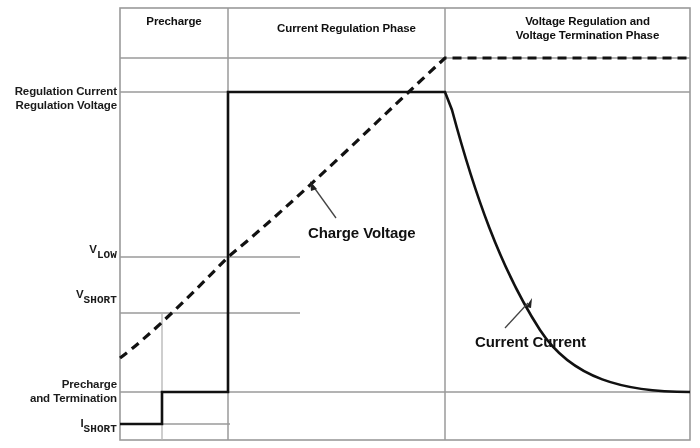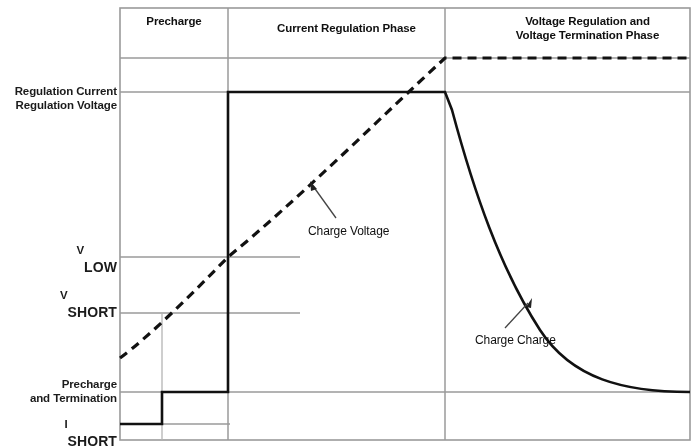--- a/index.html
+++ b/index.html
@@ -29,25 +29,26 @@
     position: absolute;
     text-align: right;
     color: #1b1b1b;
     font-weight: bold;
     font-size: 11.5px;
     line-height: 13px;
     letter-spacing: -0.1px;
     white-space: nowrap;
   }
   .axis-label .sub {
-    font-size: 14px;
+    font-size: 11px;
     vertical-align: baseline;
     position: relative;
-    top: 18px;
+    top: 5px;
     letter-spacing: 0.1px;
+    font-family: Liberation Mono, monospace;
   }
 
   #label-regulation-voltage { right: 583px; top: 51px; margin-top: 48px; }
   #label-regulation-current { right: 583px; top: 85px; }
   #label-v-low             { right: 583px; top: 243px; }
   #label-v-short           { right: 583px; top: 288px; }
   #label-precharge-term    { right: 583px; top: 378px; line-height: 13.5px; }
   #label-i-short           { right: 583px; top: 417px; }
 
   
@@ -61,22 +62,22 @@
     letter-spacing: -0.1px;
   }
   #phase-title-0 { left: 122px; top: 15px;  width: 104px; }
   #phase-title-1 { left: 230px; top: 22px;  width: 233px; }
   #phase-title-2 { left: 447px; top: 15px;  width: 281px; }
 
   
   .curve-annotation {
     position: absolute;
     color: #101010;
-    font-weight: normal;
-    font-size: 12px;
+    font-weight: bold;
+    font-size: 15px;
     letter-spacing: -0.1px;
     white-space: nowrap;
   }
   #annotation-charge-voltage { left: 308px; top: 224px; }
   #annotation-charge-current { left: 475px; top: 333px; }
 </style>
 </head>
 <body>
 
 <div id="stage">
@@ -157,15 +158,15 @@
     <div>Current Regulation Phase</div>
   </div>
 
   <div class="phase-title" id="phase-title-2">
     <div>Voltage Regulation and</div>
     <div>Voltage Termination Phase</div>
   </div>
 
   <div class="curve-annotation" id="annotation-charge-voltage">Charge Voltage</div>
 
-  <div class="curve-annotation" id="annotation-charge-current">Charge Charge</div>
+  <div class="curve-annotation" id="annotation-charge-current">Current Current</div>
 
 </div>
 
 </body></html>

